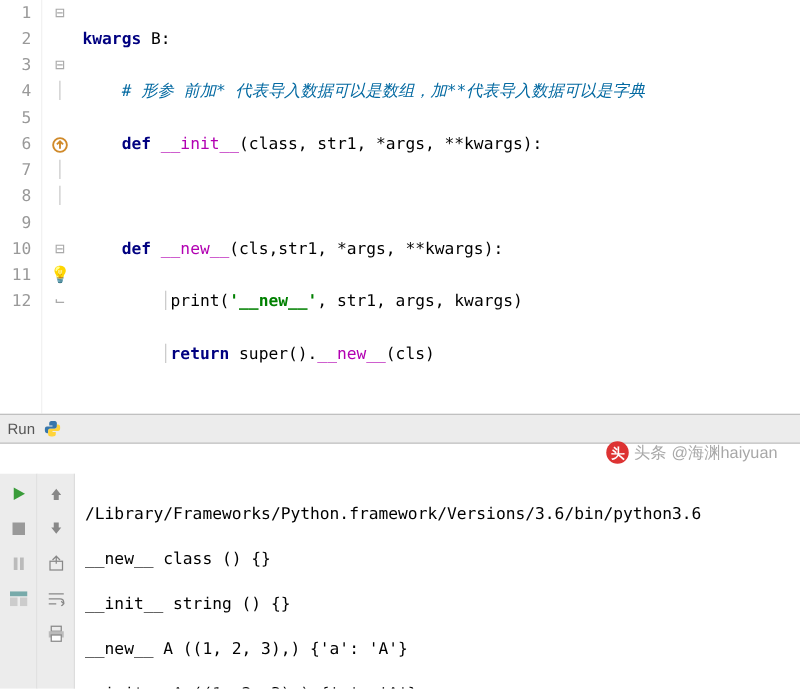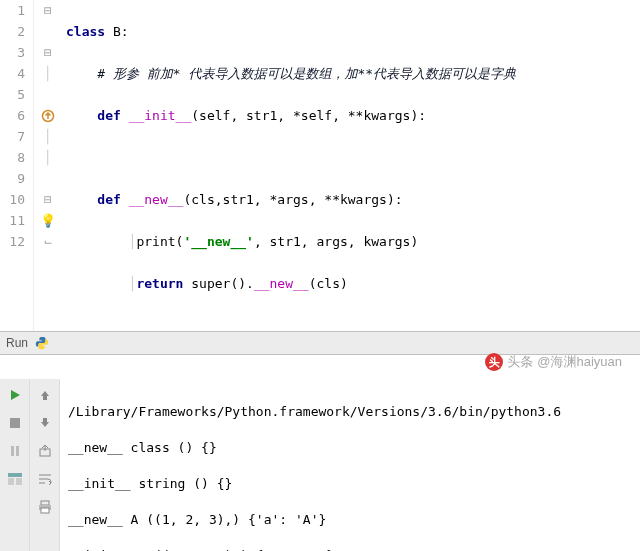--- a/index.html
+++ b/index.html
@@ -5,21 +5,21 @@
 * { margin: 0; padding: 0; box-sizing: border-box; }
 body { font-family: "Menlo", "Monaco", "Consolas", monospace; font-size: 13px; background: #fff; width: 640px; height: 551px; overflow: hidden; display: flex; flex-direction: column; }
 .editor { display: flex; flex: 1; overflow: hidden; background: #fff; }
 .gutter { background: #fff; width: 34px; text-align: right; padding-right: 8px; color: #999; user-select: none; border-right: 1px solid #eee; }
 .gutter-line { height: 21px; line-height: 21px; }
 .marker-col { width: 28px; background: #fff; }
 .marker-line { height: 21px; line-height: 21px; display:flex; align-items:center; justify-content:center; gap:1px; }
 .code { flex:1; white-space: pre; line-height: 21px; color: #000; position: relative; }
 .code-line { height: 21px; padding-left: 4px; }
 .kw { color: #000080; font-weight: bold; }
-.cm { color: #0f172a; font-style: italic; }
+.cm { color: #0369a1; font-style: italic; }
 .fn { color: #b200b2; }
 .str { color: #008000; font-weight: bold; }
 .vbar { color: #ccc; }
 .run-header { display:flex; align-items:center; gap:7px; background:#ececec; border-top:1px solid #c0c0c0; border-bottom:1px solid #c0c0c0; height:24px; padding:0 6px; font-family: -apple-system, sans-serif; font-size:12px; color:#555; }
 .run-header .py-icon { width:14px; height:14px; }
 .run-panel { display:flex; height: 172px; background:#fff;margin-top:24px; }
 .run-toolbar { width:30px; background:#ececec; display:flex; flex-direction:column; align-items:center; padding-top:6px; gap:8px; border-right:1px solid #ddd; }
 .run-toolbar2 { width:30px; background:#ececec; display:flex; flex-direction:column; align-items:center; padding-top:6px; gap:8px; border-right:1px solid #ddd; }
 .tb-btn { width:20px; height:20px; display:flex; align-items:center; justify-content:center; color:#666; cursor:pointer; }
 .play { color:#3a9c3a; }
@@ -77,23 +77,23 @@
         <span style="color:#aaa;">⊟</span>
       </div>
     <div class="marker-line">
         <span style="color:#e8a33d;">💡</span>
       </div>
     <div class="marker-line">
         <span style="color:#aaa;">⌙</span>
       </div>
   </div>
   <div class="code">
-<div class="code-line"><span class="kw">class</span><span> B:</span></div>
+<div class="code-line"><span class="kw">kwargs</span><span> B:</span></div>
 <div class="code-line">    <span class="cm"># 形参 前加* 代表导入数据可以是数组，加**代表导入数据可以是字典</span></div>
-<div class="code-line">    <span class="kw">def</span> <span class="fn">__init__</span><span>(self, str1, *self, **kwargs):</span></div>
+<div class="code-line">    <span class="kw">def</span> <span class="fn">__init__</span><span>(class, str1, *args, **kwargs):</span></div>
 <div class="code-line"></div>
 <div class="code-line">    <span class="kw">def</span> <span class="fn">__new__</span><span>(cls,str1, *args, **kwargs):</span></div>
 <div class="code-line">        <span class="vbar">│</span><span>print(</span><span class="str">'__new__'</span><span>, str1, args, kwargs)</span></div>
 <div class="code-line">        <span class="vbar">│</span><span class="kw">return</span> <span>super().</span><span class="fn">__new__</span><span>(cls)</span></div>
 
 
 
 
   </div>
 </div>

